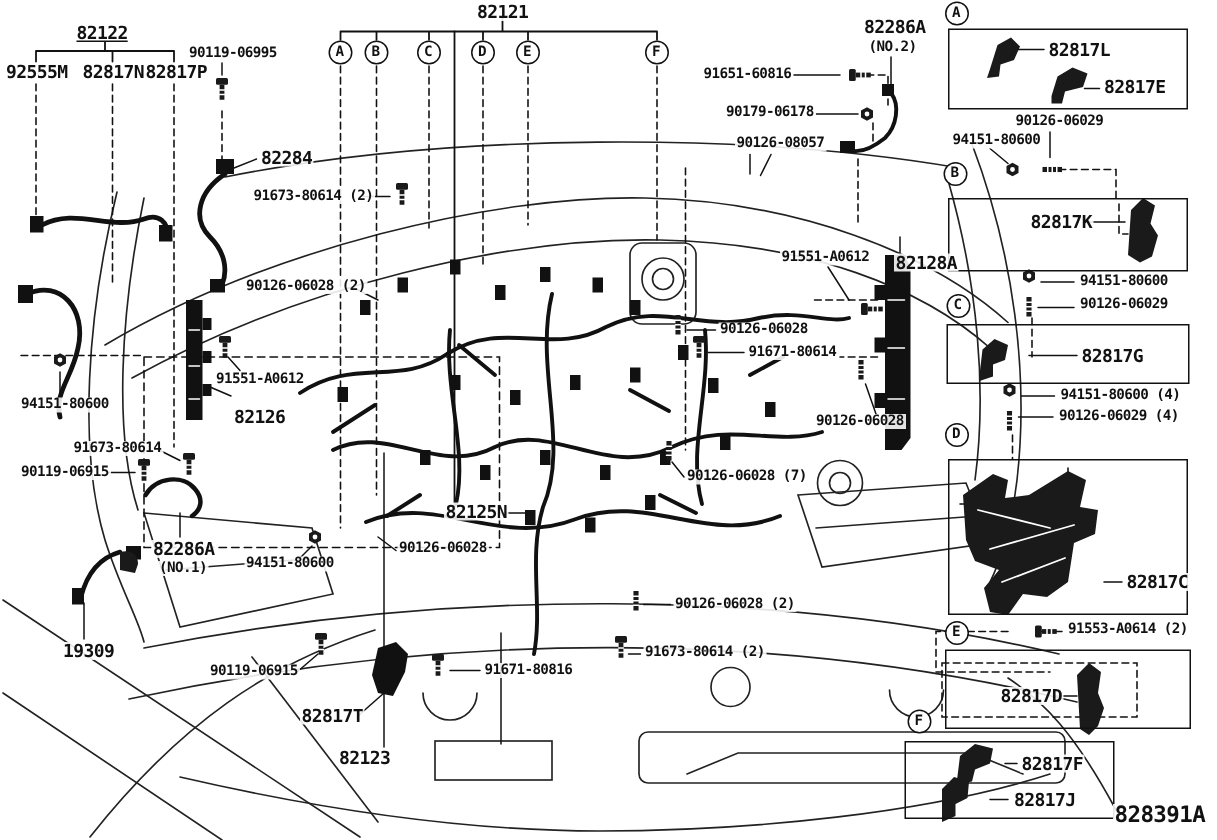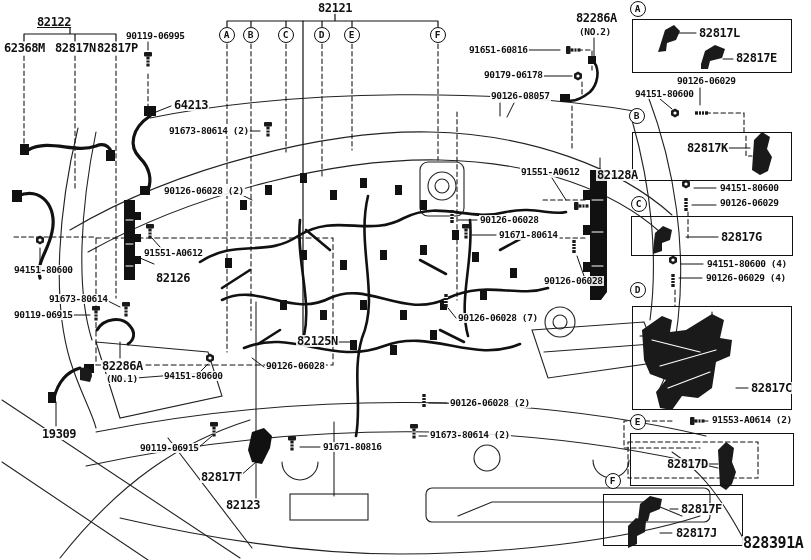--- a/index.html
+++ b/index.html
@@ -303,26 +303,26 @@
       <div class="callout" style="left: 343.5px; top: 26.5px;">E</div>
       <div class="callout" style="left: 429.5px; top: 26.5px;">F</div>
       <div class="callout" style="left: 629.5px; top: 0.5px;">A</div>
       <div class="callout" style="left: 628.5px; top: 107.5px;">B</div>
       <div class="callout" style="left: 630.5px; top: 195.5px;">C</div>
       <div class="callout" style="left: 629.5px; top: 281.5px;">D</div>
       <div class="callout" style="left: 629.5px; top: 413.5px;">E</div>
       <div class="callout" style="left: 604.5px; top: 472.5px;">F</div>
     </div>
 <div id="labels">
-      <div class="lbl b" style="left: 36px; top: 16px; text-decoration: underline;">82122</div>
-      <div class="lbl b" style="left: 3px; top: 42px;">62368M</div>
+      <div class="lbl b" style="left: 50px; top: 16px; text-decoration: underline;">82122</div>
+      <div class="lbl b" style="left: 3px; top: 42px;">92555M</div>
       <div class="lbl b" style="left: 54px; top: 42px;">82817N</div>
       <div class="lbl b" style="left: 96px; top: 42px;">82817P</div>
       <div class="lbl s" style="left: 125px; top: 31px;">90119-06995</div>
-      <div class="lbl b" style="left: 173px; top: 99px;">64213</div>
+      <div class="lbl b" style="left: 173px; top: 99px;">82284</div>
       <div class="lbl s" style="left: 168px; top: 126px;">91673-80614 (2)</div>
       <div class="lbl s" style="left: 163px; top: 186px;">90126-06028 (2)</div>
       <div class="lbl s" style="left: 143px; top: 248px;">91551-A0612</div>
       <div class="lbl b" style="left: 155px; top: 258px; margin-top: 14px;">82126</div>
       <div class="lbl s" style="left: 13px; top: 265px;">94151-80600</div>
       <div class="lbl s" style="left: 48px; top: 294px; text-align: center;">91673-80614</div>
       <div class="lbl s" style="left: 13px; top: 310px;">90119-06915</div>
       <div class="lbl b" style="left: 101px; top: 360px;">82286A</div>
       <div class="lbl s" style="left: 105px; top: 374px;">(NO.1)</div>
       <div class="lbl s" style="left: 163px; top: 371px;">94151-80600</div>

